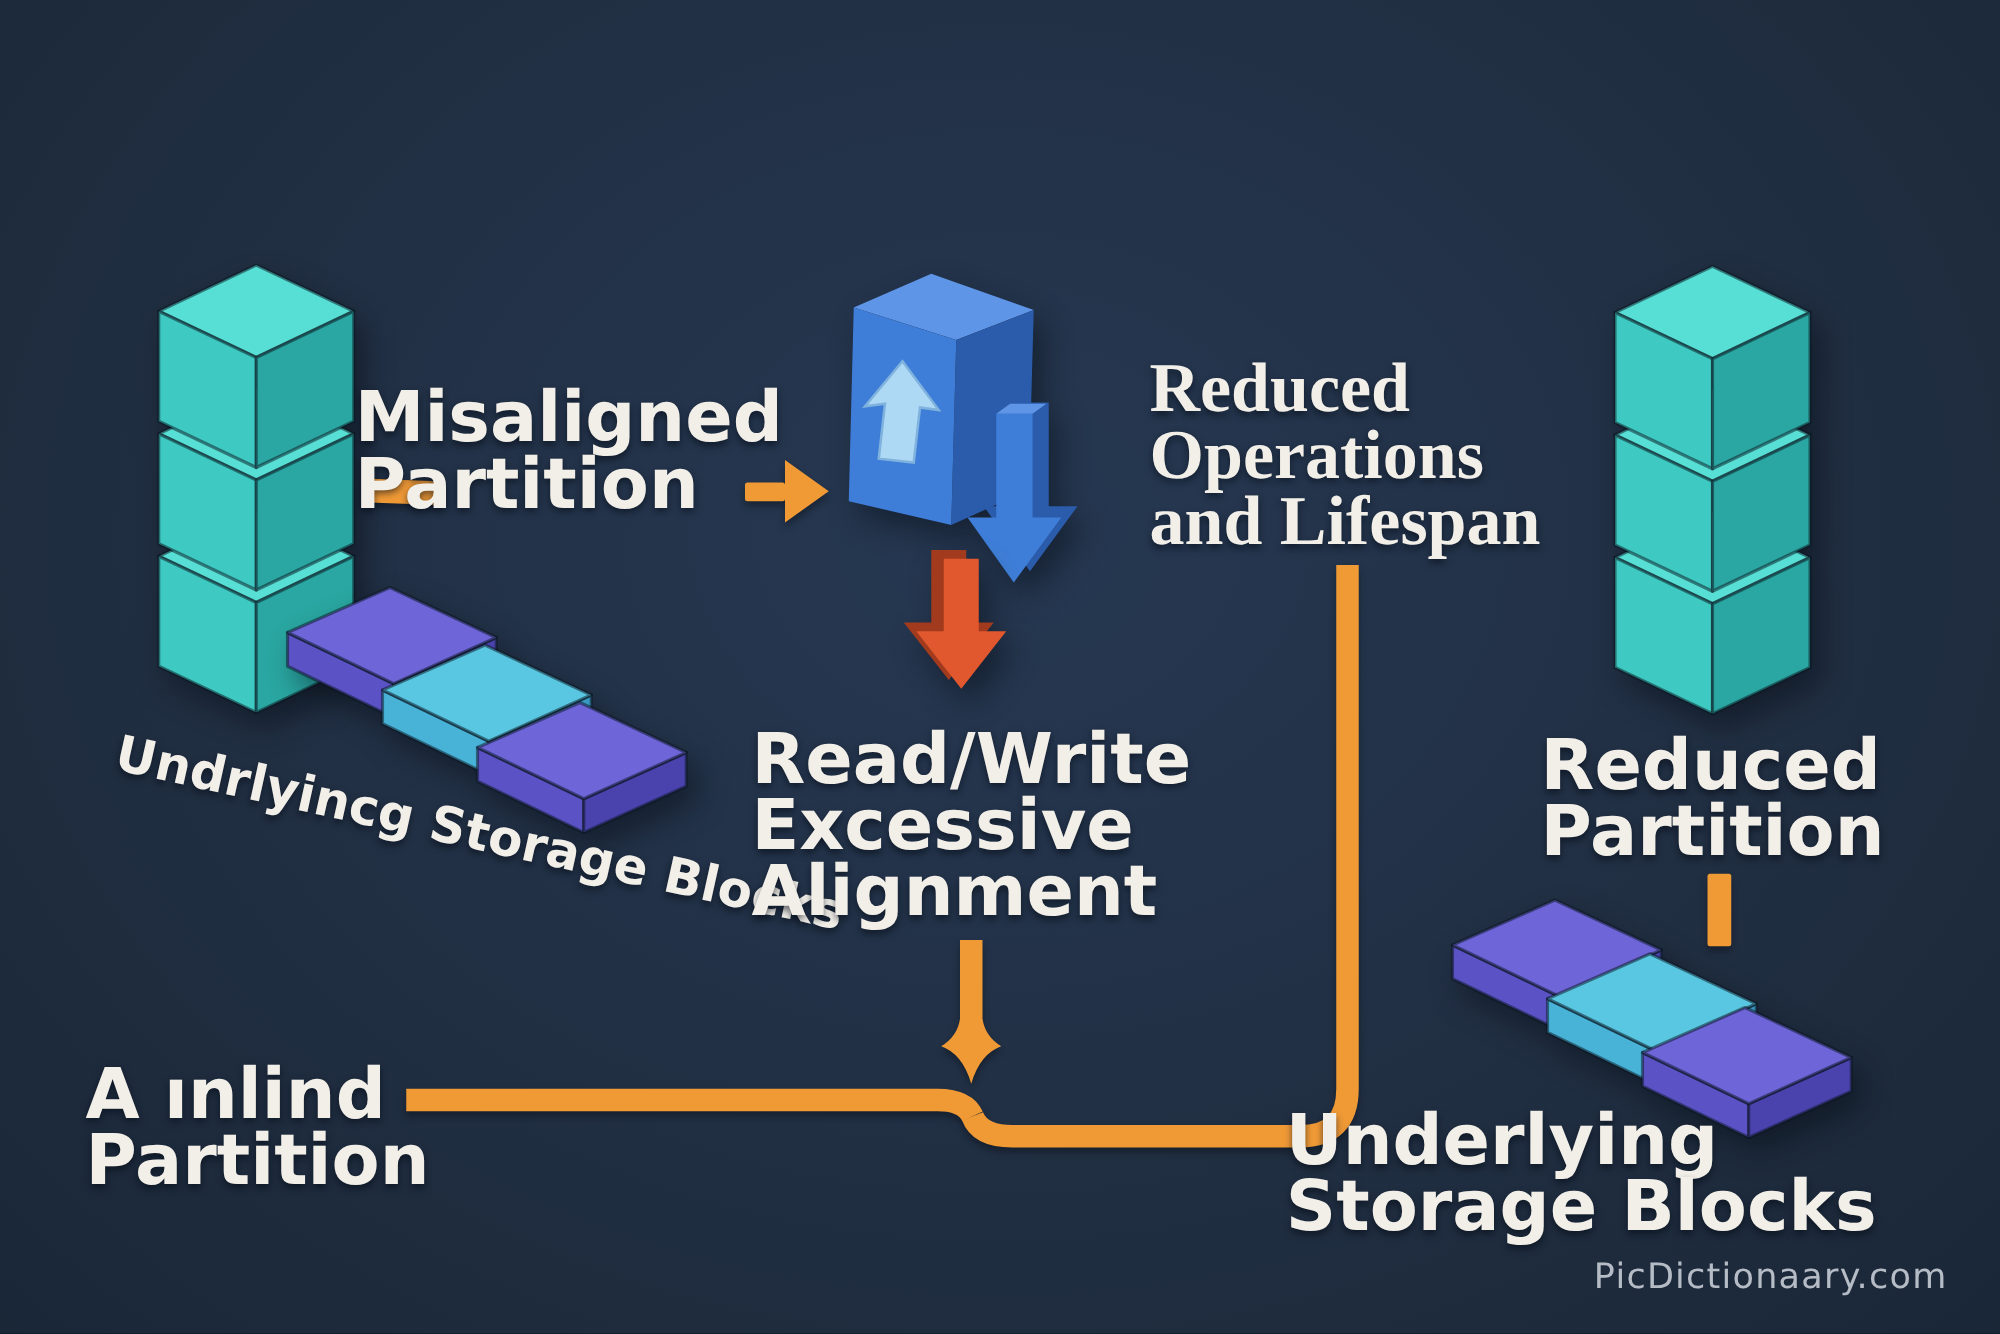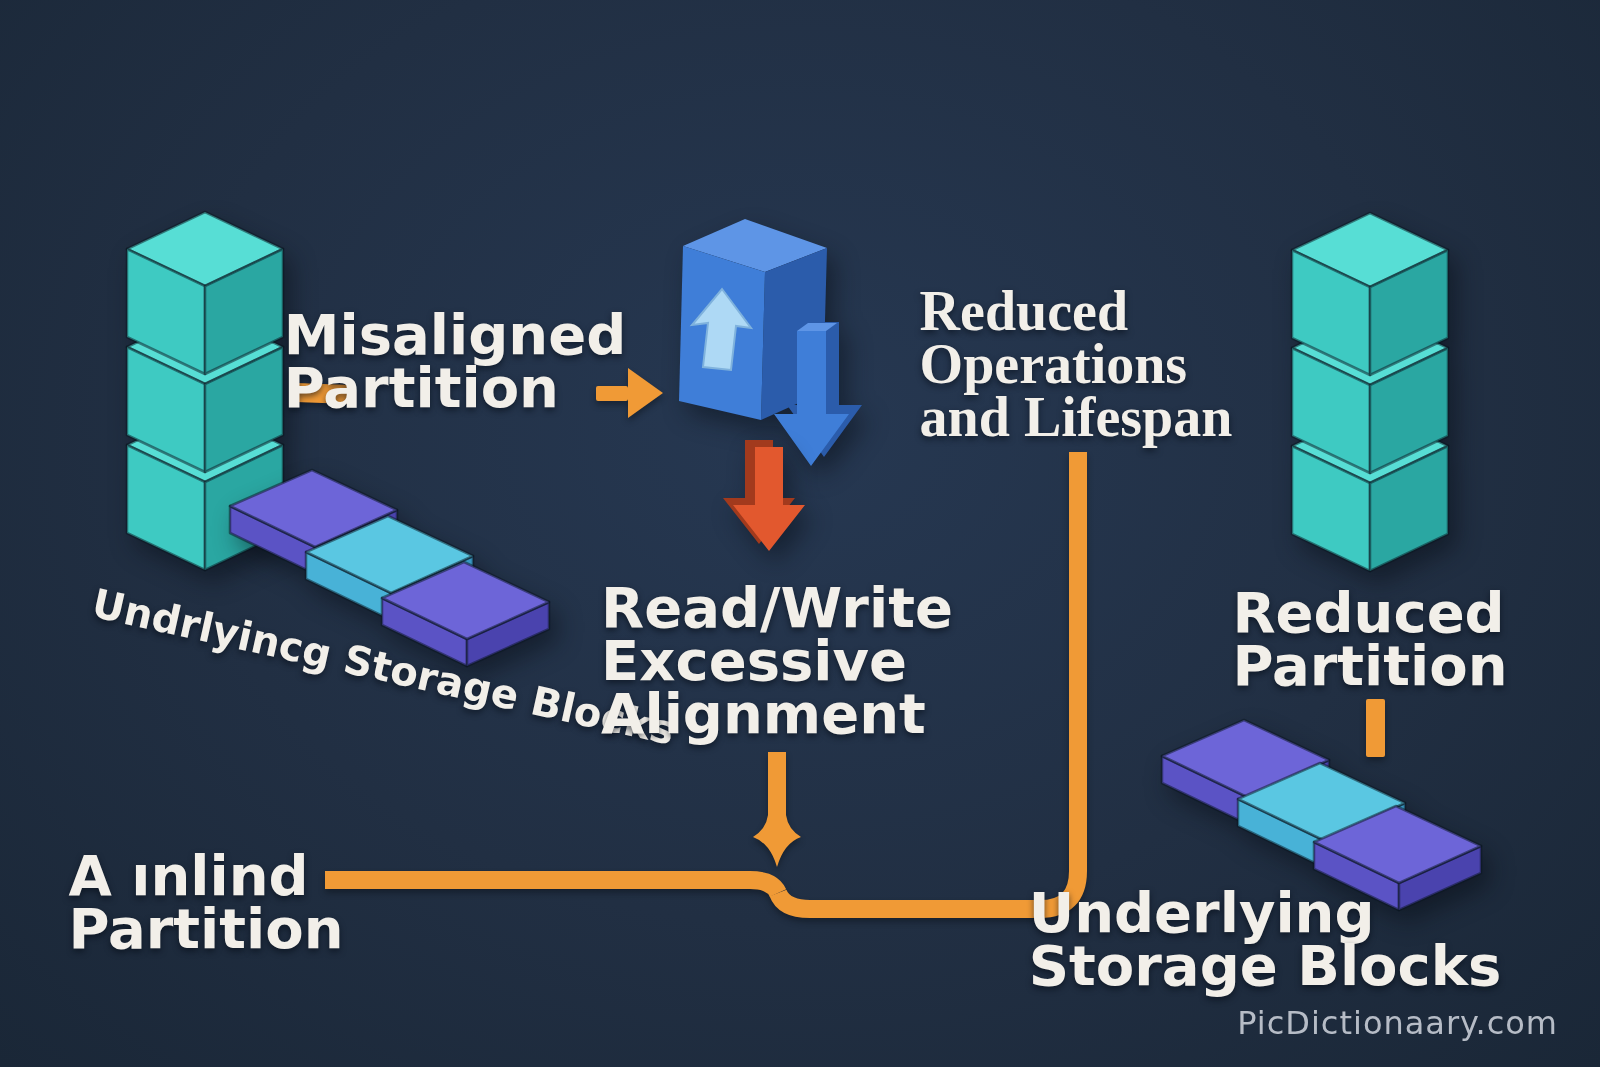--- a/index.html
+++ b/index.html
@@ -32,21 +32,21 @@
   .lbl-reduced{left:1076px; top:285px;font-family:Liberation Serif, serif;}
   .lbl-aligned{left:1370px; top:586px;}
   .lbl-bottomleft{left:206px; top:836px;margin-top:13px;}
   .lbl-underlying-right{left:1265px; top:886px;}
   .lbl-rotated{
     position:absolute; left:98px; top:580px; transform:rotate(12.5deg);
     transform-origin:0 0; font-weight:700; font-size:40px; color:var(--text);
     white-space:nowrap; text-shadow:0 3px 6px rgba(5,12,22,.6);
   }
   .watermark{
-    position:absolute; right:42px; top:1004px; font-size:32px; font-weight:500;
+    position:absolute; right:42px; top:1004px; font-size:28px; font-weight:500;
     color:var(--watermark); letter-spacing:1px;margin-left:12px;
   }
   
   .teal  .top{fill:var(--teal-top)}   .teal  .lf{fill:var(--teal-left)}   .teal  .rf{fill:var(--teal-right)}
   .purple .top{fill:var(--purple-top)} .purple .lf{fill:var(--purple-left)} .purple .rf{fill:var(--purple-right)}
   .cyan  .top{fill:var(--cyan-top)}   .cyan  .lf{fill:var(--cyan-left)}   .cyan  .rf{fill:var(--cyan-right)}
   .cube polygon, .tile polygon{stroke:rgba(10,22,32,.5); stroke-width:2.5; stroke-linejoin:round;}
   .box-top{fill:var(--blue-top)} .box-front{fill:var(--blue-front)} .box-side{fill:var(--blue-side)}
   .barrow{fill:var(--blue-front)} .barrow-dark{fill:var(--blue-side)} .barrow-cap{fill:var(--blue-top)}
   .uparrow{fill:var(--blue-arrow-light); stroke:#7fb2dd; stroke-width:2;}

